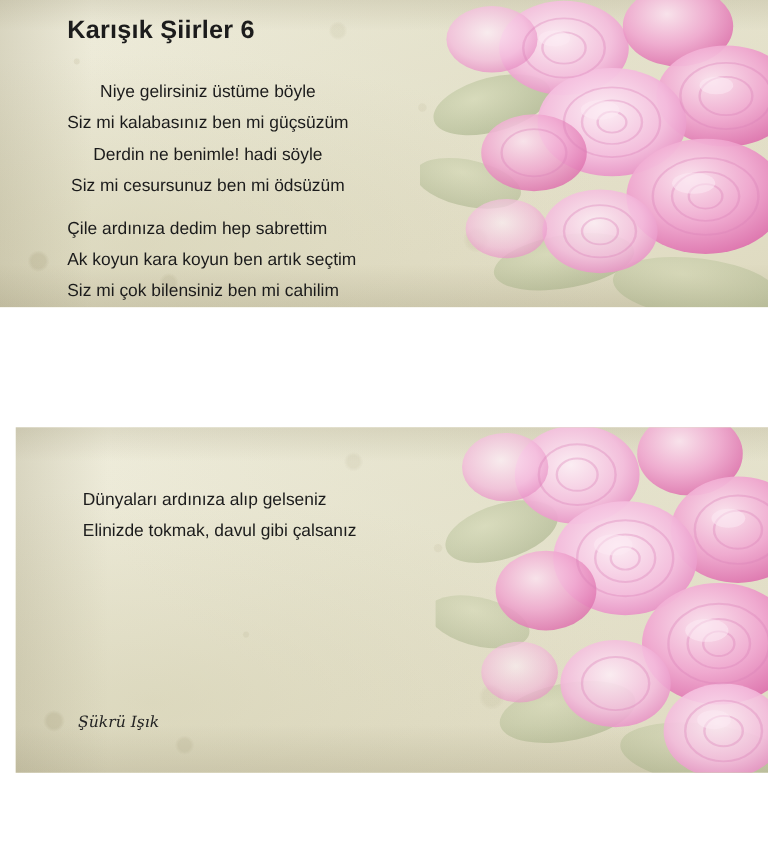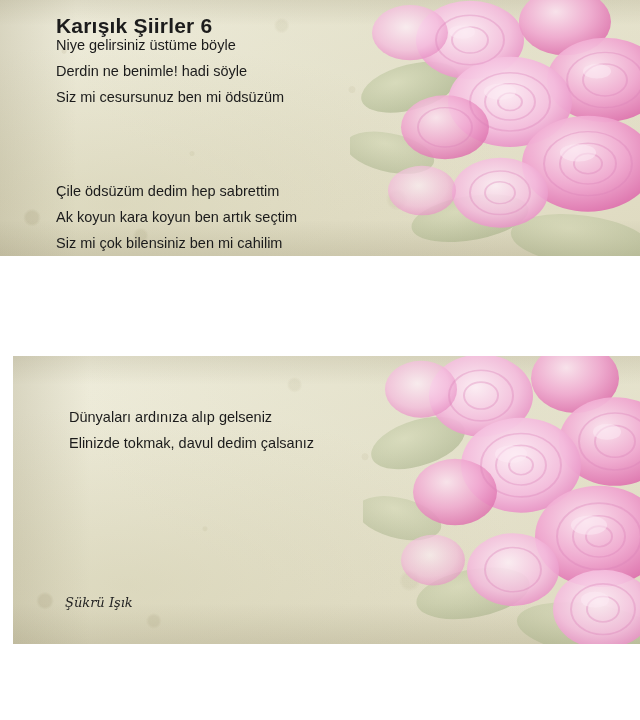--- a/index.html
+++ b/index.html
@@ -91,21 +91,21 @@
   .stanza {
     position: absolute;
     left: 56px;
     color: #1b1b1b;
     font-size: 14.5px;
     line-height: 26px;
     white-space: nowrap;
   }
   .stanza .line { display: block; }
 
-  .s1 { top: 32px; }
+  .s1 { top: 64px; text-align: center; }
   .s2 { top: 178px; }
 
   .signature {
     position: absolute;
     left: 52px;
     bottom: 34px;
     font-family: "DejaVu Serif", serif;
     font-style: italic;
     font-size: 13px;
     color: #232323;
@@ -176,26 +176,27 @@
           <ellipse cx="112" cy="44" rx="13" ry="9"></ellipse>
         </g>
       </svg>
     </div>
 
     <div class="content">
       <div class="poem-title">Karışık Şiirler 6</div>
 
       <div class="stanza s1">
         <span class="line">Niye gelirsiniz üstüme böyle</span>
+        <span class="line">Siz mi kalabasınız ben mi güçsüzüm</span>
         <span class="line">Derdin ne benimle! hadi söyle</span>
         <span class="line">Siz mi cesursunuz ben mi ödsüzüm</span>
       </div>
 
       <div class="stanza s2">
-        <span class="line">Çile ödsüzüm dedim hep sabrettim</span>
+        <span class="line">Çile ardınıza dedim hep sabrettim</span>
         <span class="line">Ak koyun kara koyun ben artık seçtim</span>
         <span class="line">Siz mi çok bilensiniz ben mi cahilim</span>
       </div>
     </div>
   </div>
 
   <div class="card card-bottom">
     <div class="grain"></div>
     <div class="vignette"></div>
 
@@ -254,20 +255,20 @@
           <ellipse cx="226" cy="214" rx="18" ry="12"></ellipse>
           <ellipse cx="244" cy="96" rx="14" ry="10"></ellipse>
           <ellipse cx="232" cy="308" rx="14" ry="10"></ellipse>
         </g>
       </svg>
     </div>
 
     <div class="content">
       <div class="stanza" style="top:48px;">
         <span class="line">Dünyaları ardınıza alıp gelseniz</span>
-        <span class="line">Elinizde tokmak, davul dedim çalsanız</span>
+        <span class="line">Elinizde tokmak, davul gibi çalsanız</span>
       </div>
 
       <div class="signature">Şükrü Işık</div>
     </div>
   </div>
 
 </div>
 
 </body></html>

